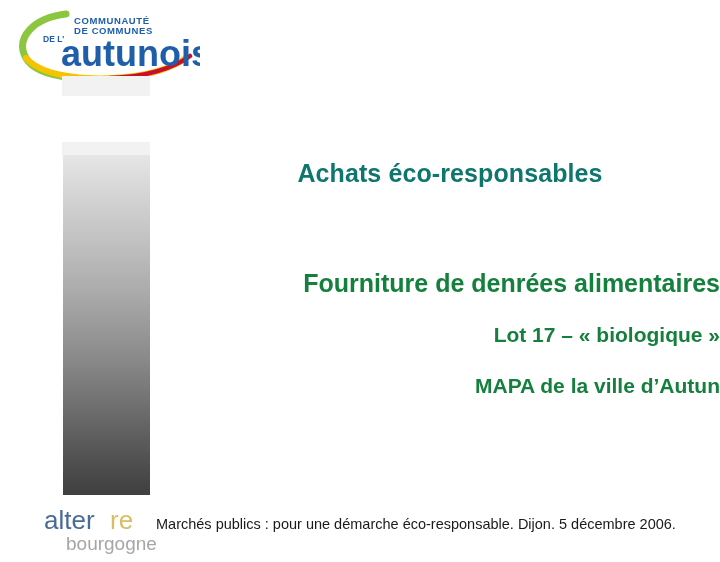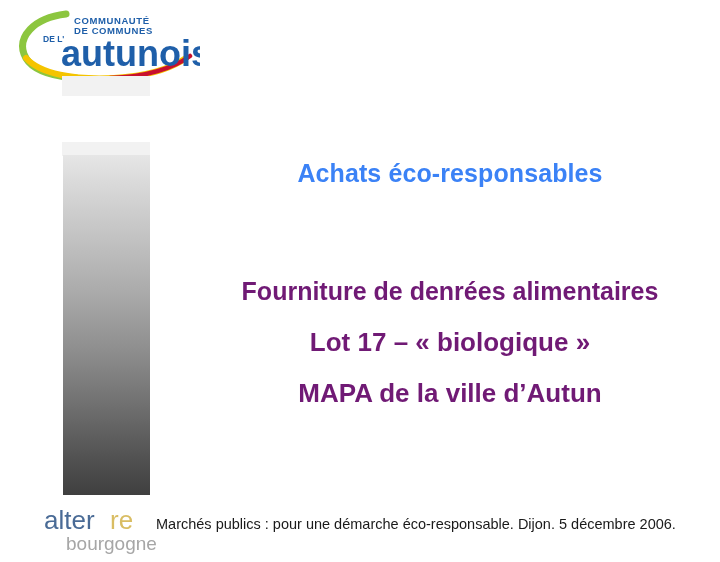--- a/index.html
+++ b/index.html
@@ -83,33 +83,33 @@
 
   
   .title-main {
     position: absolute;
     left: 180px;
     top: 159px;
     width: 540px;
     text-align: center;
     font-size: 25px;
     font-weight: bold;
-    color: #3b82f6;
+    color: #0f766e;
     letter-spacing: 0.1px;
   }
   .subtitle-block {
     position: absolute;
     left: 180px;
-    top: 266px;
+    top: 258px;
     width: 540px;
-    text-align: center;
-    color: #701a75;
+    text-align: right;
+    color: #15803d;
   }
   .subtitle-line {
-    font-size: 26px;
+    font-size: 21px;
     font-weight: bold;
     line-height: 51px;
     white-space: nowrap;
   }
   .subtitle-line.wide { font-size: 25px; }
 
   
   .footer {
     position: absolute;
     left: 156px;

